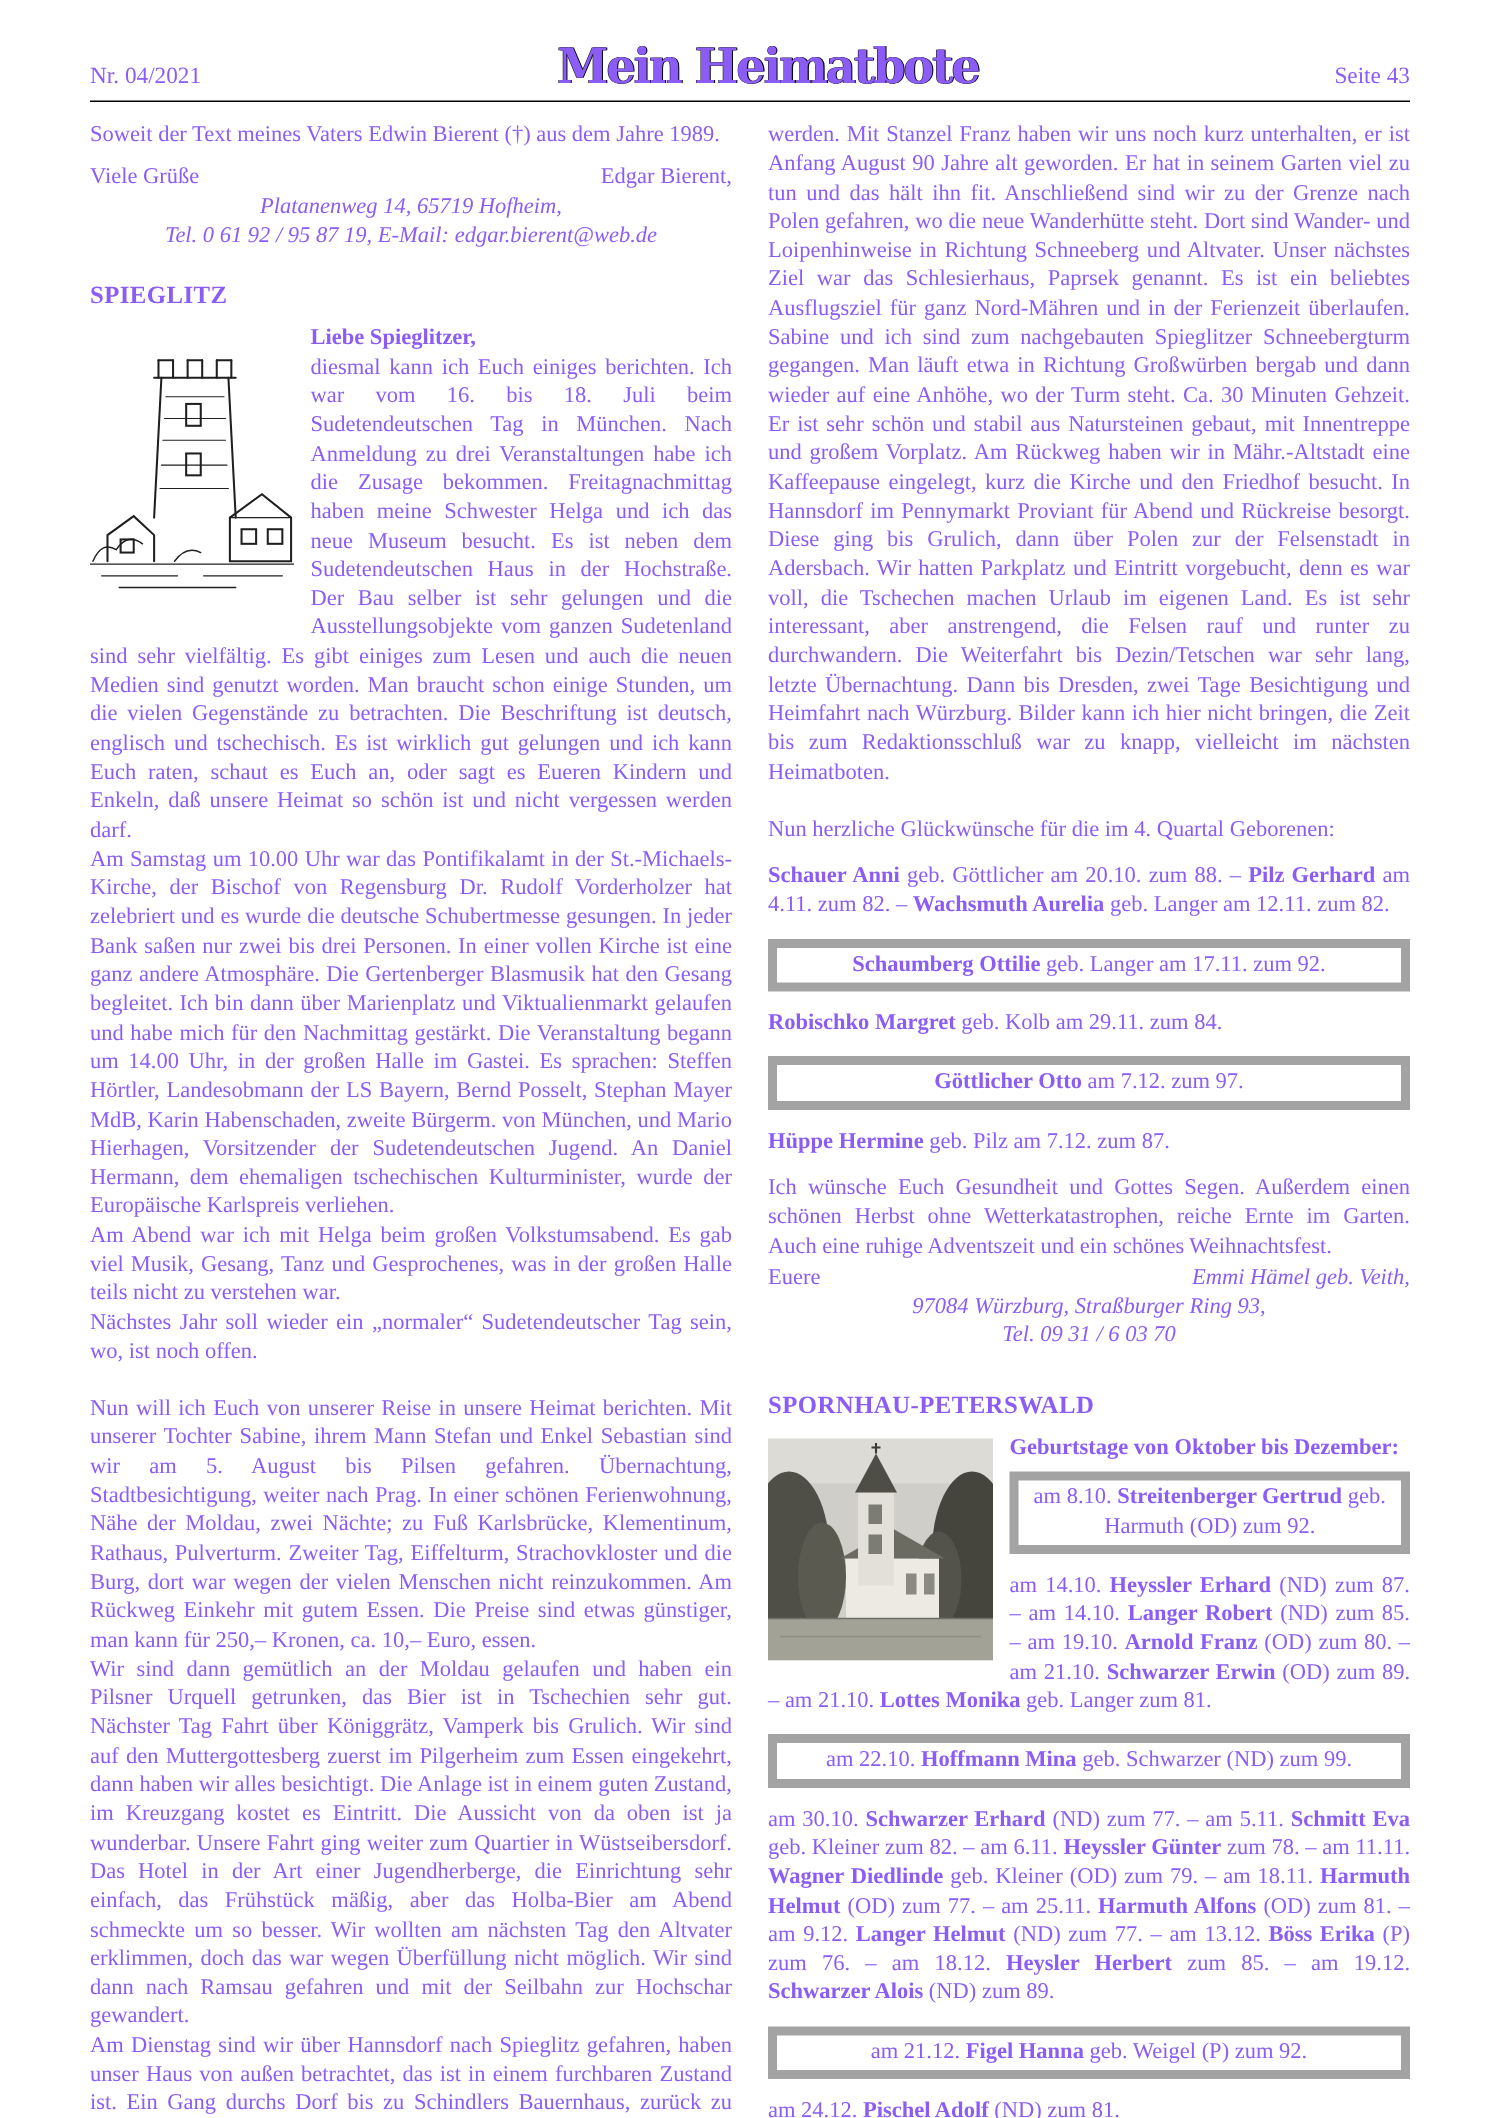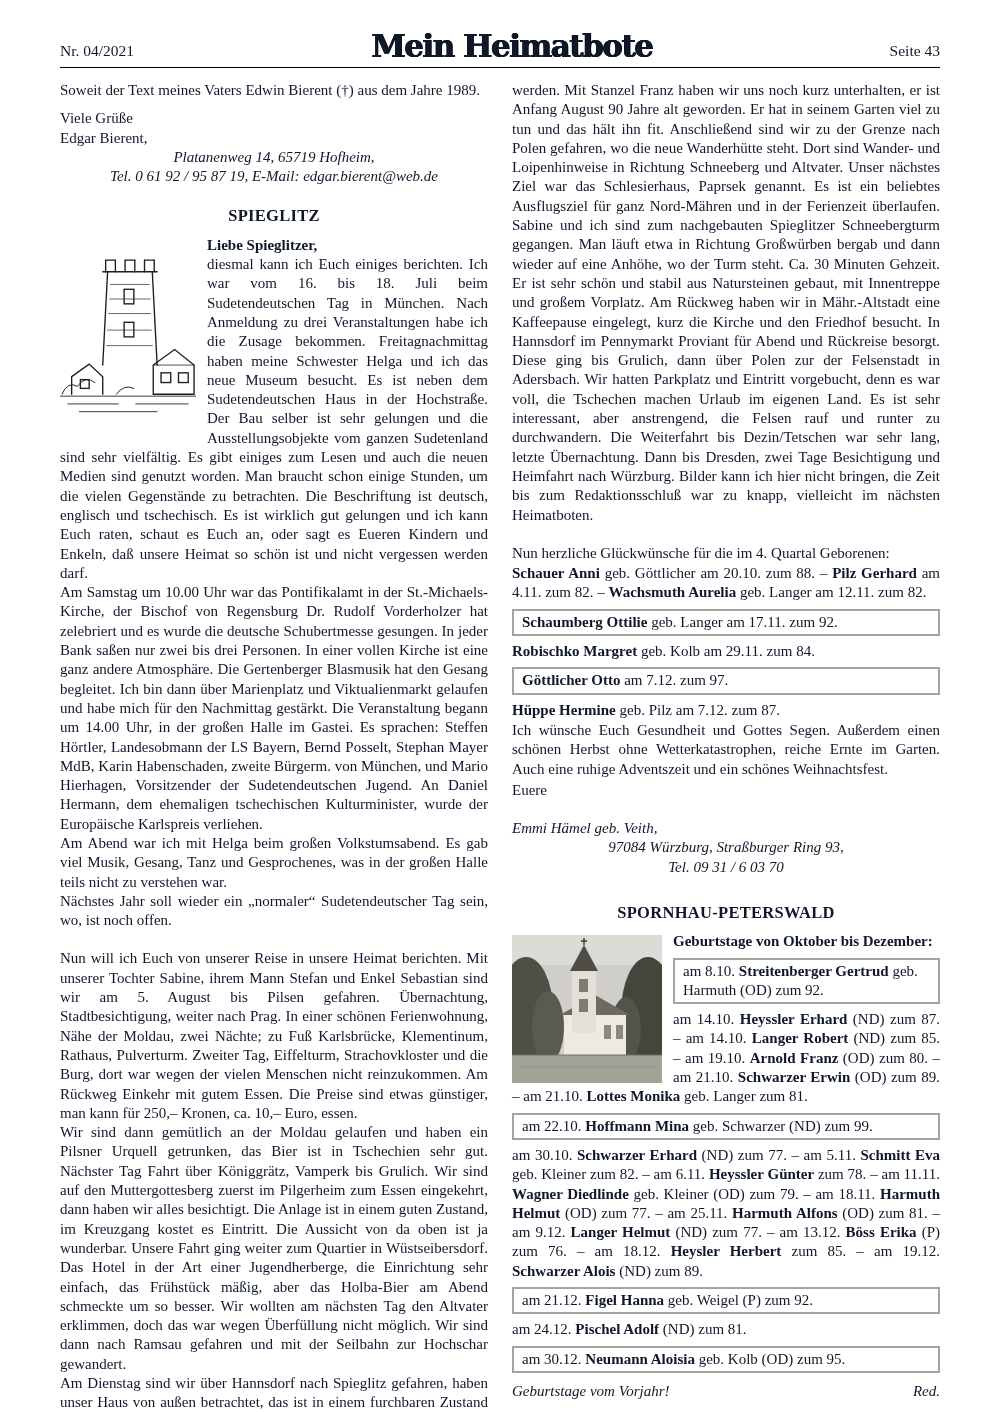--- a/index.html
+++ b/index.html
@@ -1,55 +1,55 @@
 <!DOCTYPE html>
 <html lang="de"><head>
 <meta charset="utf-8">
 <style>
   * { box-sizing: border-box; }
   html, body { margin: 0; padding: 0; background: #e9e9e9; }
   .page {
     width: 1000px; height: 1412px; margin: 0 auto;
-    background: #ffffff; color: #0f172a;
+    background: #ffffff; color: #8b5cf6;
     font-family: "Liberation Serif", serif;
     font-size: 15px; line-height: 19.3px;
     padding: 30px 60px 18px 60px;
     overflow: hidden; position: relative;
   }
   .masthead-row {
     display: flex; justify-content: space-between; align-items: flex-end;
     border-bottom: 1.5px solid #000; padding-bottom: 7px;
   }
   .issue, .pageno { font-size: 15.5px; line-height: 18px; }
   .masthead {
     font-family: "DejaVu Serif", serif; font-weight: bold;
     font-size: 31px; line-height: 30px; letter-spacing: -1.5px;
     text-shadow: 0.7px 0 #000, -0.3px 0 #000;
     transform: scaleY(1.05);
   }
   .cols { display: flex; gap: 24px; margin-top: 13px; }
   .col { width: 428px; flex: 0 0 428px; }
   p { margin: 0; text-align: justify; hyphens: auto; -webkit-hyphens: auto; }
   .gap { margin-top: 19px; }
-  .sig-row { display: flex; justify-content: space-between; margin-top: 9px; flex-direction: column; }
+  .sig-row { display: flex; justify-content: space-between; margin-top: 9px; }
   .right { text-align: center; }
   .it { font-style: italic; }
   .bold { font-weight: bold; }
   h2 {
-    font-size: 16.5px; font-weight: bold; text-align: center;
+    font-size: 16.5px; font-weight: bold; text-align: left;
     margin: 20px 0 10px 0; letter-spacing: 0.3px;
     font-family: "Liberation Serif", serif;
   }
   h2.spornhau-title { margin-top: 26px; }
   .tower { float: left; margin: 2px 11px 3px 0; }
   .church { float: left; margin: 3px 11px 3px 0; }
-  .entry { margin: 1px 0; }
+  .entry { margin: 12px 0; }
   .boxed {
-    border: 2px solid #a3a3a3; padding: 2px 8px; margin: 6px 0;
-    overflow: hidden; text-align: left;
+    border: 6px solid #a3a3a3; padding: 2px 8px; margin: 6px 0;
+    overflow: hidden; text-align: center;
   }
   .footer-row { display: flex; justify-content: space-between; margin-top: 9px; }
 </style>
 </head>
 <body>
 
 <div class="page">
 
   <header class="masthead-row">
     <span class="issue">Nr. 04/2021</span>

